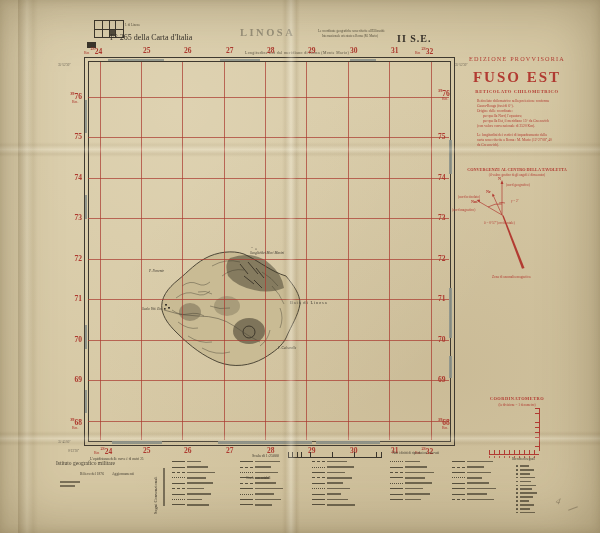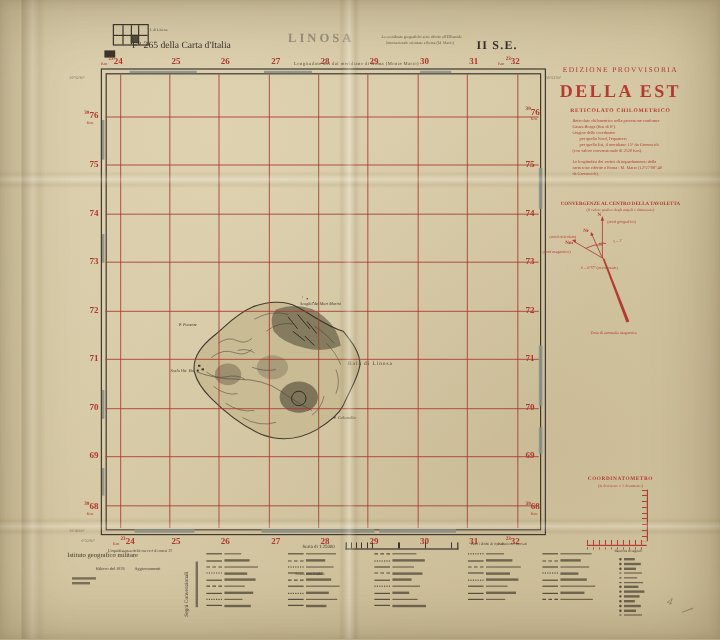--- a/index.html
+++ b/index.html
@@ -233,21 +233,21 @@
   <span class="corner-coord" style="left:455px;top:63px;">35°52'30"</span>
   <span class="corner-coord" style="left:58px;top:440px;">35°45'00"</span>
 
   <div class="maplabel" style="left:250px;top:251px;">Scoglio dei Mori Marini</div>
   <div class="maplabel" style="left:149px;top:269px;">P. Ponente</div>
   <div class="sealabel" style="left:290px;top:300px;">Baia di Linosa</div>
   <div class="maplabel" style="left:142px;top:307px;">Scalo Vitt. Em.</div>
   <div class="maplabel" style="left:278px;top:346px;">P. Calcarella</div>
 
   <div class="pc edition red" style="top:55px;">EDIZIONE PROVVISORIA</div>
-  <div class="pc fuso red" style="top:69px;">DELLA EST</div>
+  <div class="pc fuso red" style="top:69px;">FUSO EST</div>
   <div class="pc rtitle red" style="top:89px;">RETICOLATO CHILOMETRICO</div>
   <div class="pnote" style="top:99px;">
     <div>Reticolato chilometrico nella proiezione conforme</div>
     <div>Gauss-Boaga (fusi di 6°).</div>
     <div>Origine delle coordinate:</div>
     <div style="padding-left:6px;">per quella Nord, l'equatore;</div>
     <div style="padding-left:6px;">per quella Est, il meridiano 15° da Greenwich</div>
     <div>(con valore convenzionale di 2520 Km).</div>
   </div>
   <div class="pnote" style="top:133px;">

